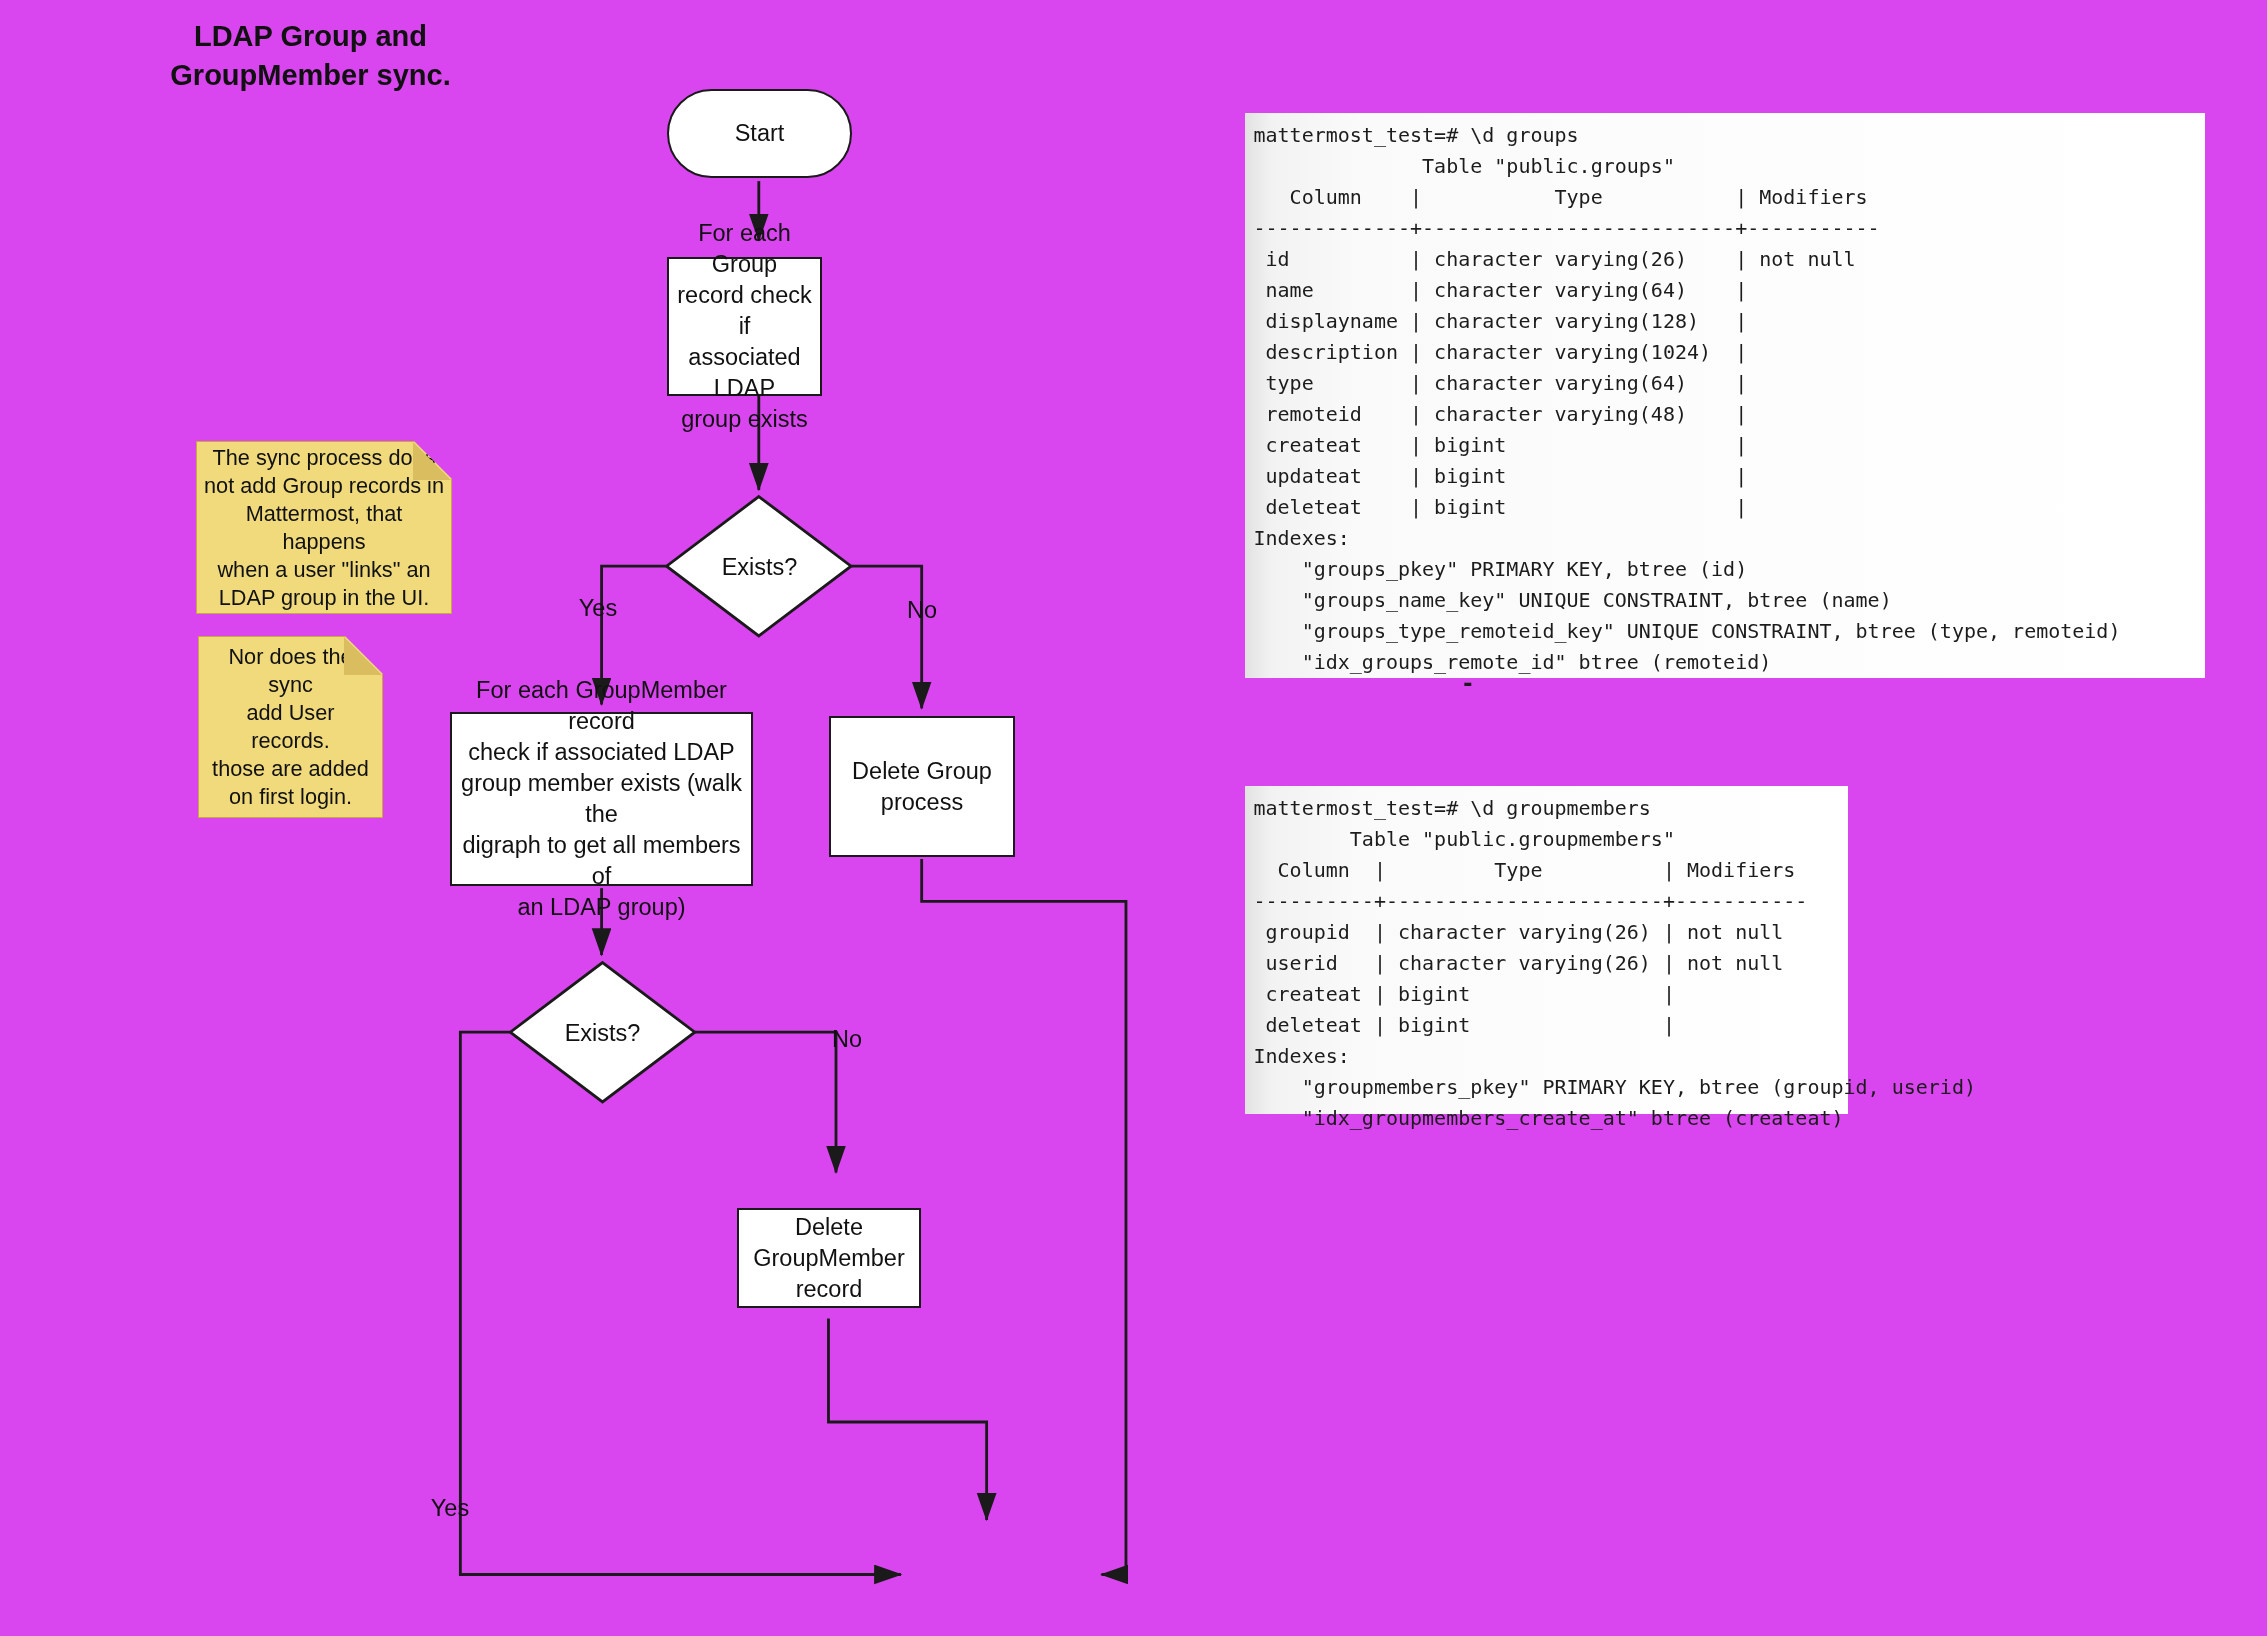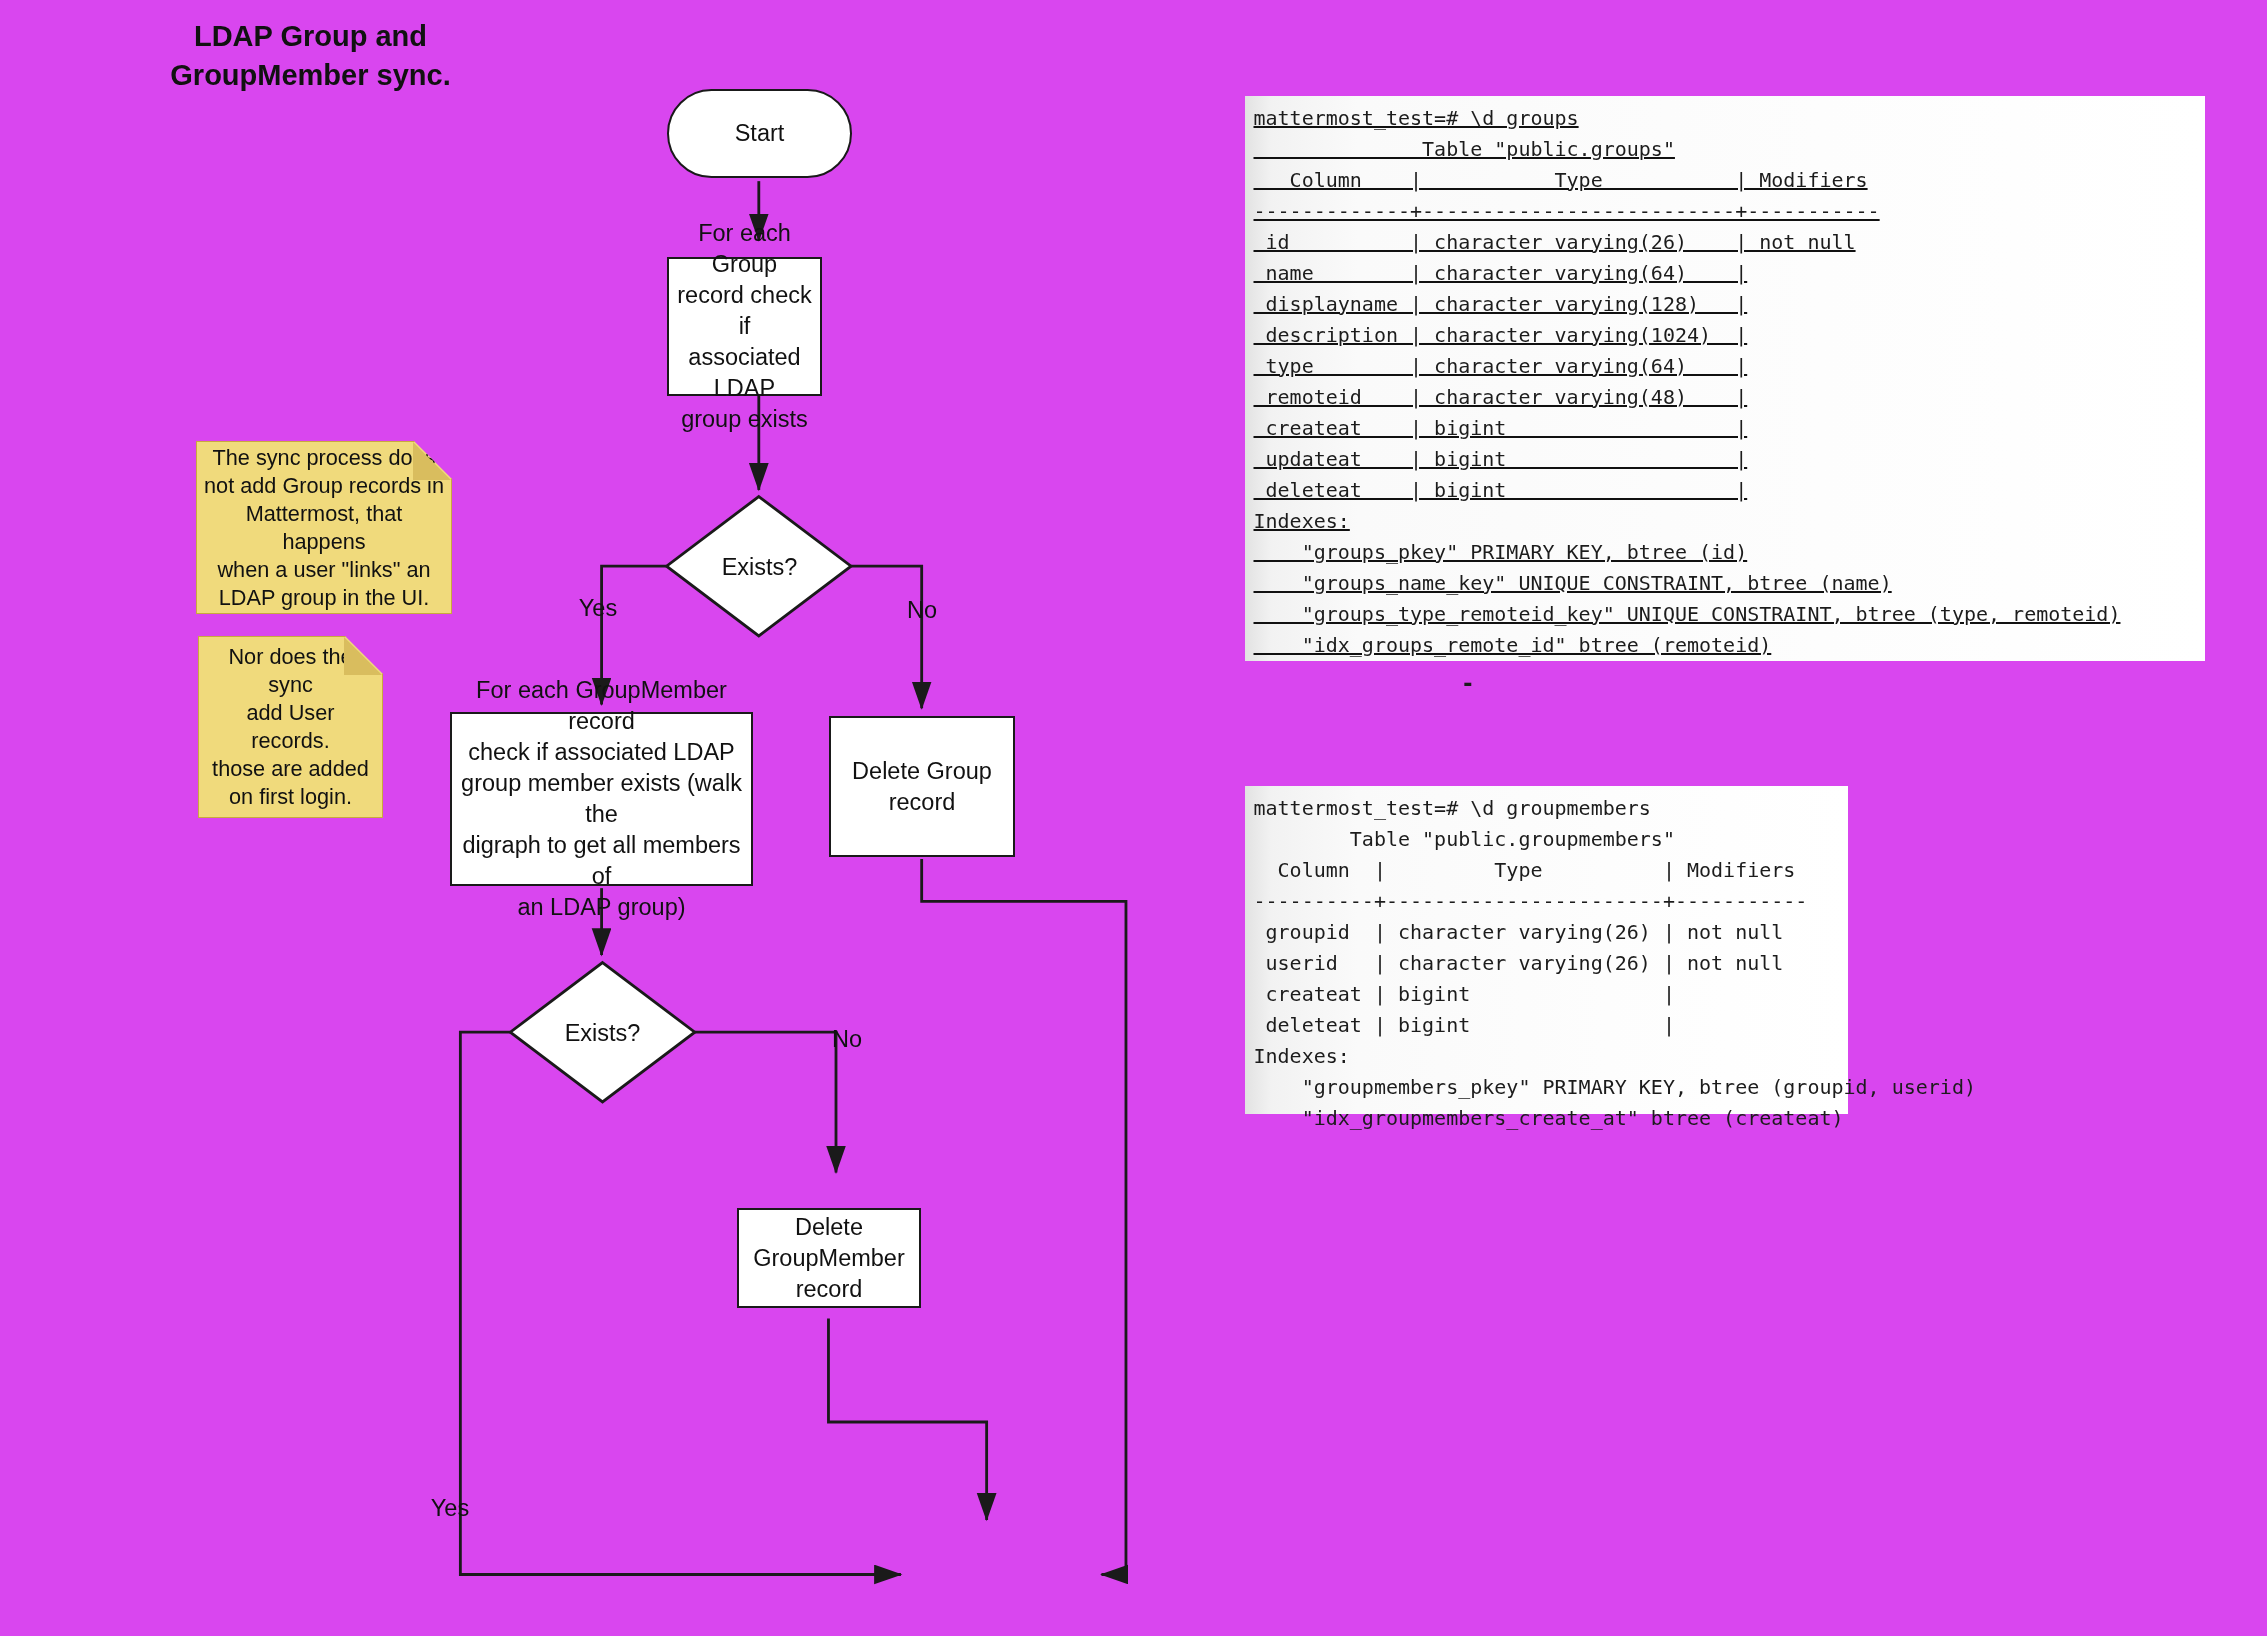--- a/index.html
+++ b/index.html
@@ -91,35 +91,35 @@
   <div class="node" style="left:450px;top:712px;width:303px;height:174px;">
     <span>For each GroupMember record
 check if associated LDAP
 group member exists (walk the
 digraph to get all members of
 an LDAP group)</span>
   </div>
 
   <div class="node" style="left:829px;top:716px;width:186px;height:141px;">
     <span>Delete Group
-record</span>
+process</span>
   </div>
 
   <div class="lbl" style="left:510px;top:1020px;width:185px;">Exists?</div>
   <div class="lbl" style="left:422px;top:1495px;width:56px;">Yes</div>
   <div class="lbl" style="left:832px;top:1026px;width:56px;text-align:left;">No</div>
 
   <div class="node" style="left:737px;top:1180px;width:184px;height:100px;margin-top:28px;">
     <span>Delete
 GroupMember
 record</span>
   </div>
 
 
-  <div class="term" style="left:1245px;top:96px;width:960px;height:565px;text-decoration:underline;">
+  <div class="term" style="left:1245px;top:113px;width:960px;height:565px;">
     <pre>mattermost_test=# \d groups
               Table "public.groups"
    Column    |           Type           | Modifiers
 -------------+--------------------------+-----------
  id          | character varying(26)    | not null
  name        | character varying(64)    |
  displayname | character varying(128)   |
  description | character varying(1024)  |
  type        | character varying(64)    |
  remoteid    | character varying(48)    |

